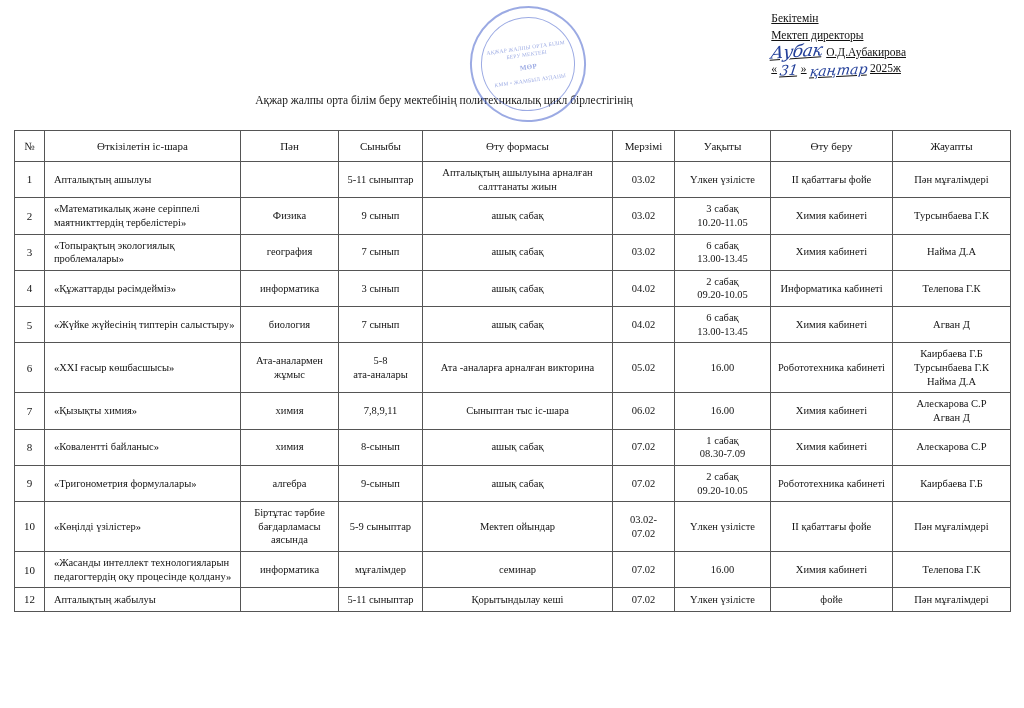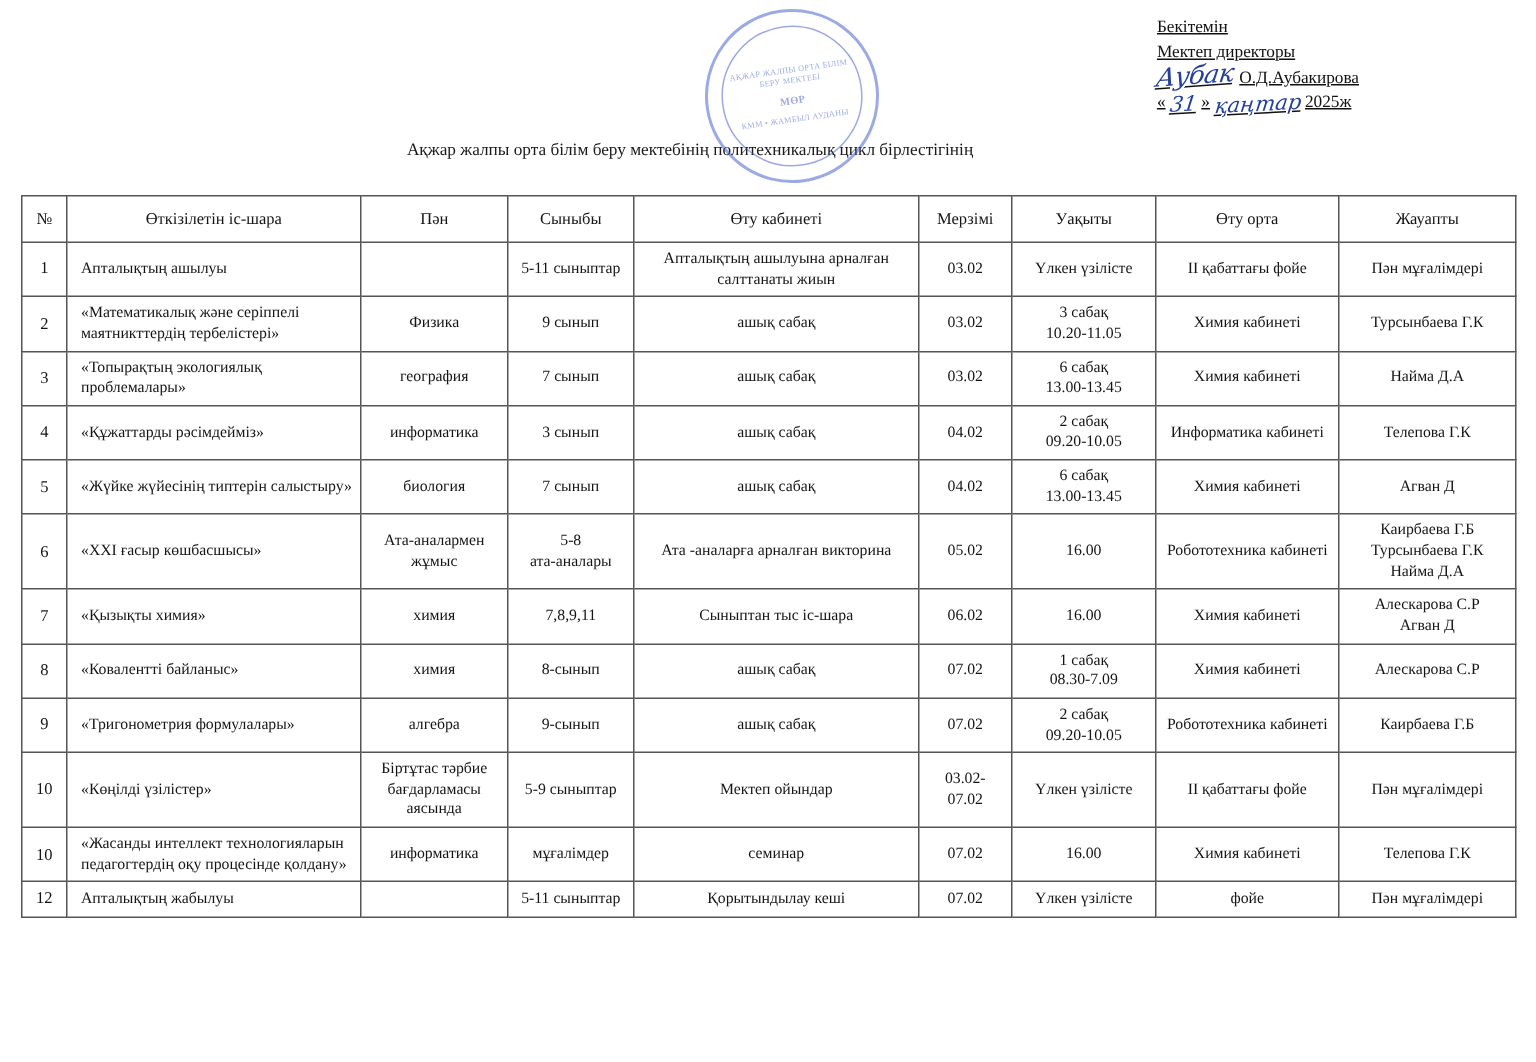--- a/index.html
+++ b/index.html
@@ -103,21 +103,20 @@
   
   .title-block {
     position: absolute;
     top: 92px;
     left: 0;
     width: 888px;
     text-align: center;
     font-size: 11.5px;
     line-height: 1.55;
     z-index: 1;
-    padding-left: 16px;
   }
 
   
   .table-wrap {
     position: absolute;
     top: 130px;
     left: 14px;
     width: 996px;
   }
   table {
@@ -201,24 +200,24 @@
         <col class="c-time">
         <col class="c-place">
         <col class="c-resp">
     </colgroup>
     <thead>
       <tr>
         <th>№</th>
         <th>Өткізілетін іс-шара</th>
         <th>Пән</th>
         <th>Сыныбы</th>
-        <th>Өту кабинеті</th>
+        <th>Өту формасы</th>
         <th>Мерзімі</th>
         <th>Уақыты</th>
-        <th>Өту орта</th>
+        <th>Өту беру</th>
         <th>Жауапты</th>
       </tr>
     </thead>
     <tbody>
         <tr>
           <td class="num">
             <span class="cellline">1</span>
           </td>
           <td class="event">
             <span class="cellline">Апталықтың ашылуы</span>

